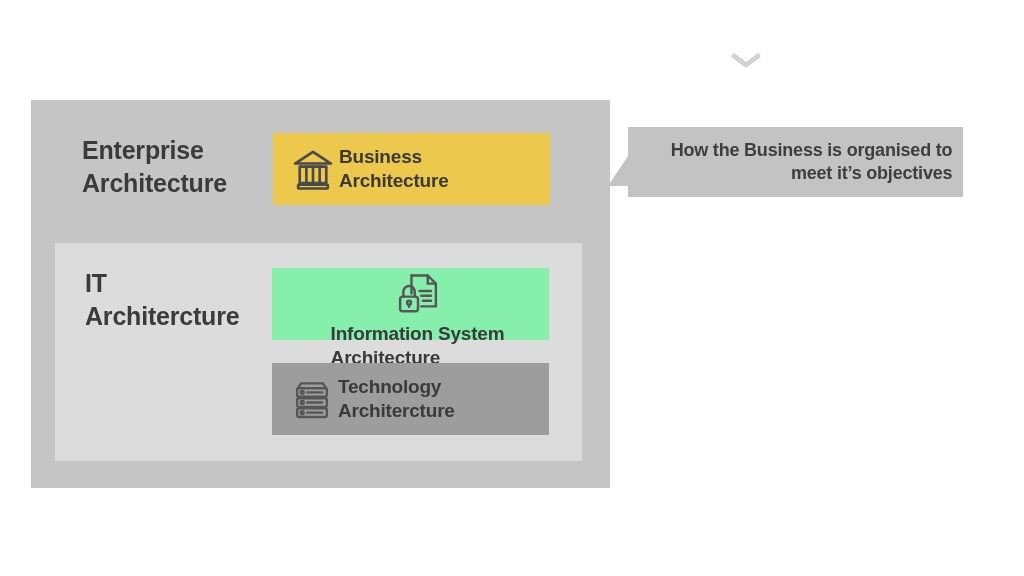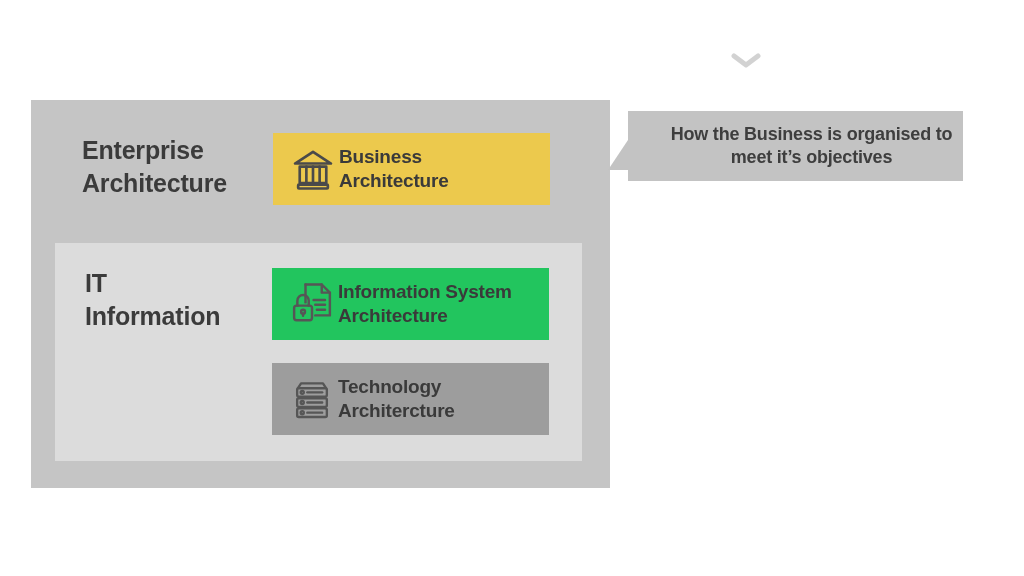--- a/index.html
+++ b/index.html
@@ -74,21 +74,21 @@
   }
   .item .item-label {
     font-size: 19px;
     font-weight: 700;
     color: #3a3a3a;
     line-height: 1.28;
     white-space: pre-line;
     letter-spacing: -0.2px;
   }
   .business-item { left: 242px; top: 33px; background: #ecc94d; }
-  .info-item     { left: 217px; top: 25px;  background: #22c55e; }
+  .info-item     { left: 217px; top: 25px;  background: #86efac; flex-direction: column; }
   .tech-item     { left: 217px; top: 120px; background: #9d9d9d; }
 
   
   .callout {
     position: absolute;
     left: 628px;
     width: 367px;
     height: 70px;
     background: #c3c3c3;
     display: flex;
@@ -106,21 +106,21 @@
   .callout::before {
     content: "";
     position: absolute;
     left: -20px;
     bottom: 11px;
     width: 20px;
     height: 30px;
     background: #c3c3c3;
     clip-path: polygon(100% 0, 100% 100%, 0 100%);
   }
-  .callout-1 { top: 111px; }
+  .callout-1 { top: 127px; text-align: right; }
   .callout-2 { top: 262px; }
   .callout-3 { top: 357px; }
 
   
   .footer-badge {
     position: absolute;
     left: 970px;
     top: 527px;
     width: 42px;
     height: 42px;
@@ -159,21 +159,21 @@
           <rect x="13" y="52" width="38" height="5" rx="1"></rect>
         </svg>
       </span>
       <span class="item-label">Business
 Architecture</span>
     </div>
 
     <div class="it-box">
 
       <div class="group-label it-label">IT
-Information</div>
+Architercture</div>
 
       <div class="item info-item">
         <span class="icon-wrap">
           <svg width="52" height="54" viewBox="0 0 64 64" fill="none" stroke="#565656" stroke-width="3" stroke-linejoin="round" stroke-linecap="round">
             <path d="M24 8 H44 L54 18 V46 H36"></path>
             <path d="M24 8 V30"></path>
             <path d="M44 8 V18 H54"></path>
             <line x1="34" y1="27" x2="48" y2="27"></line>
             <line x1="36" y1="33" x2="48" y2="33"></line>
             <line x1="38" y1="39" x2="48" y2="39"></line>

